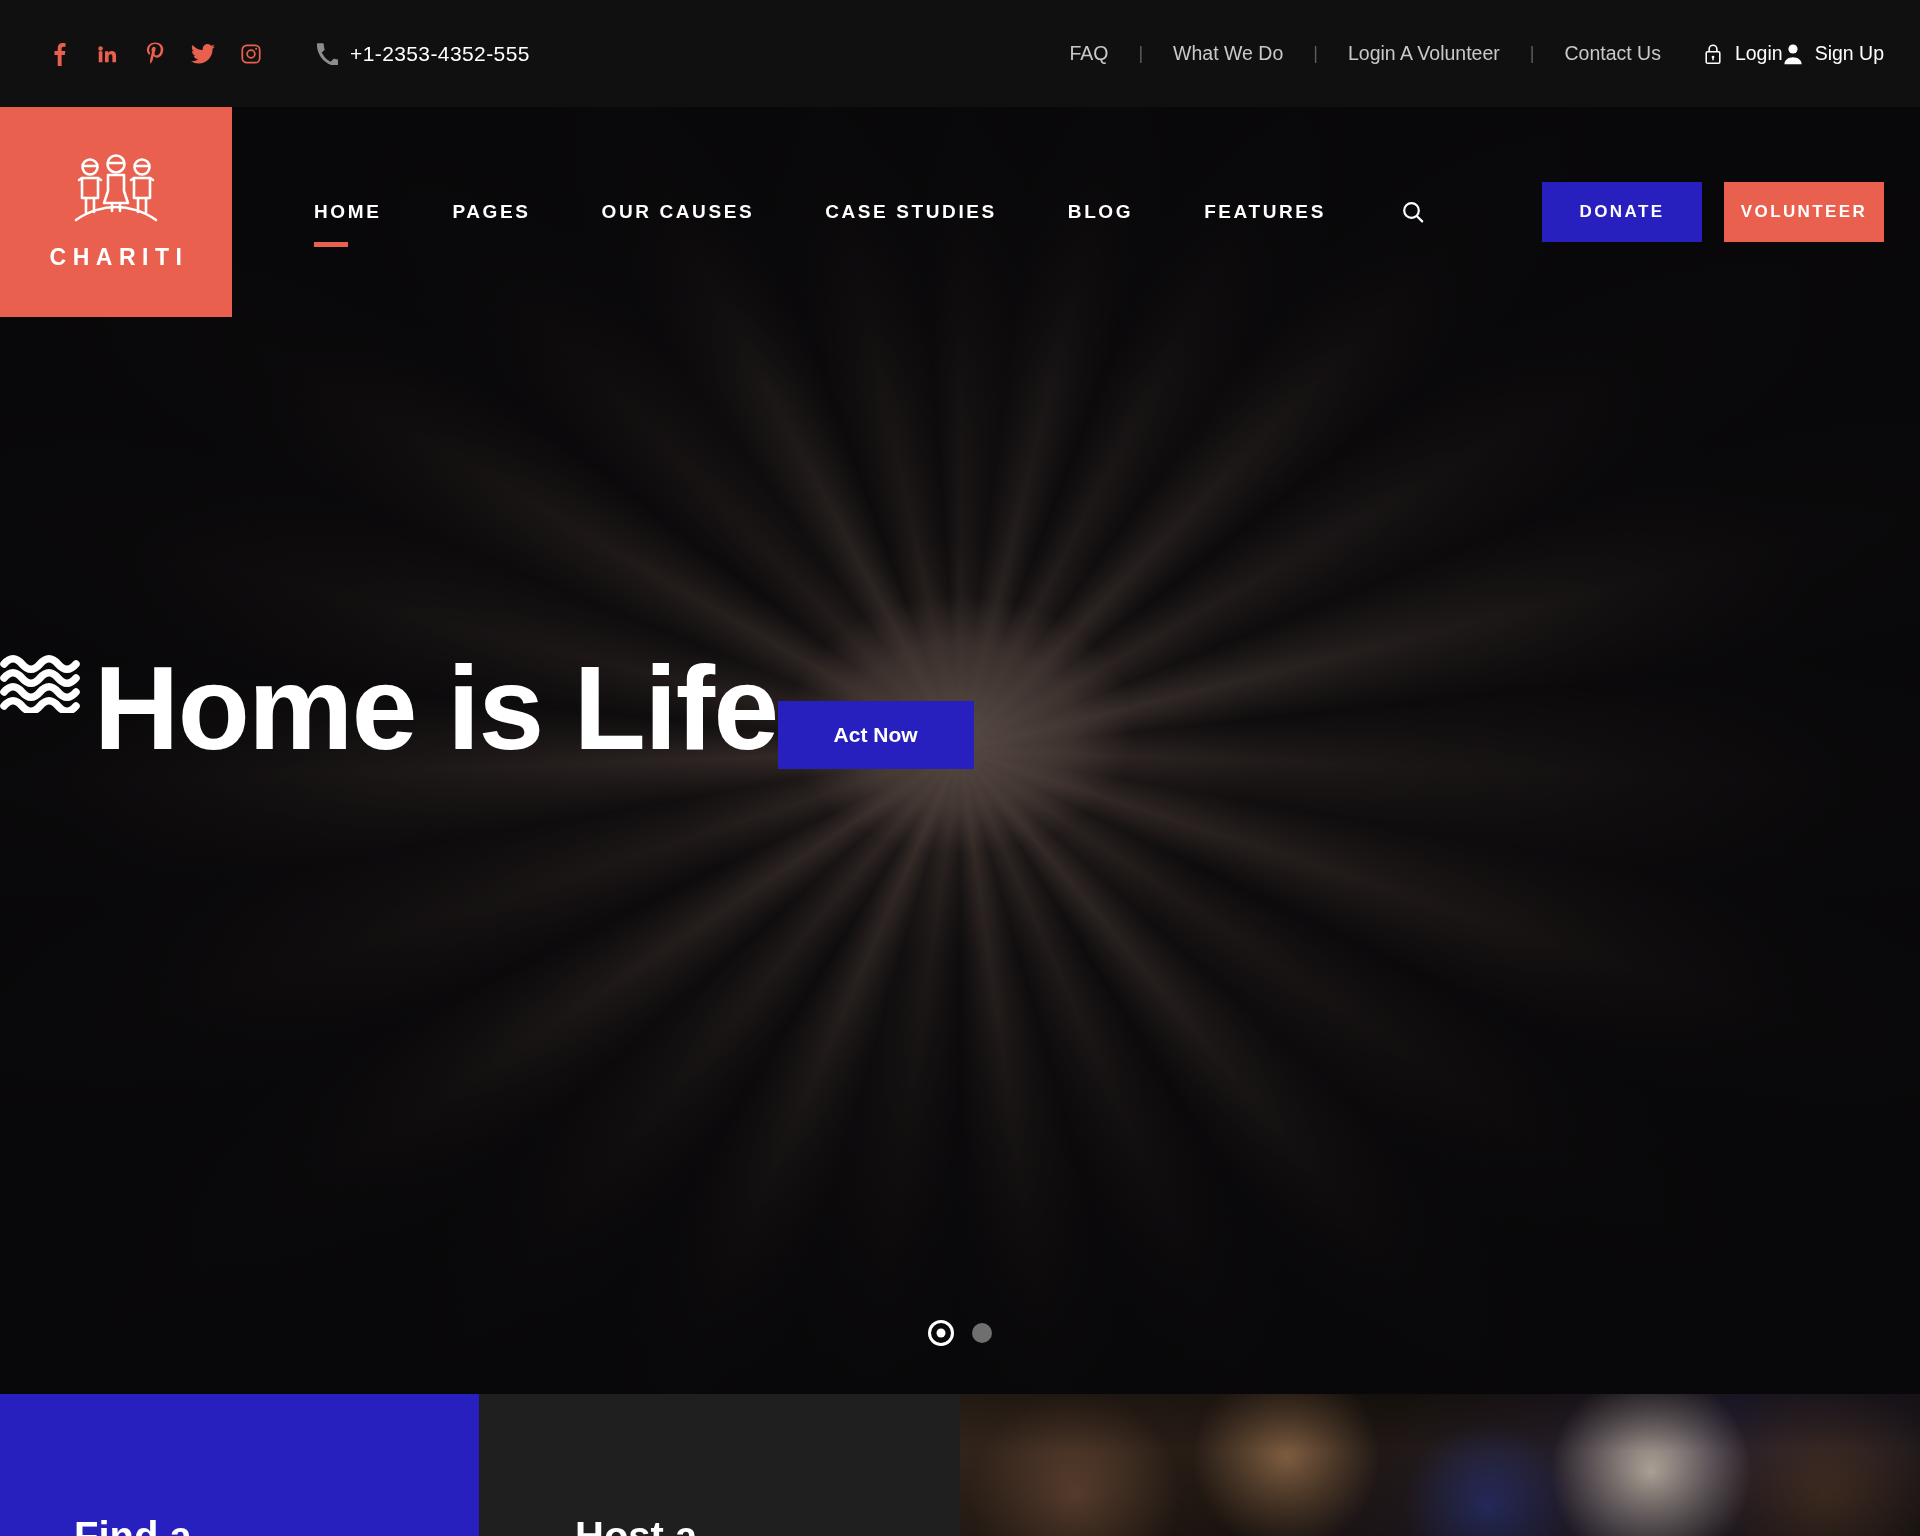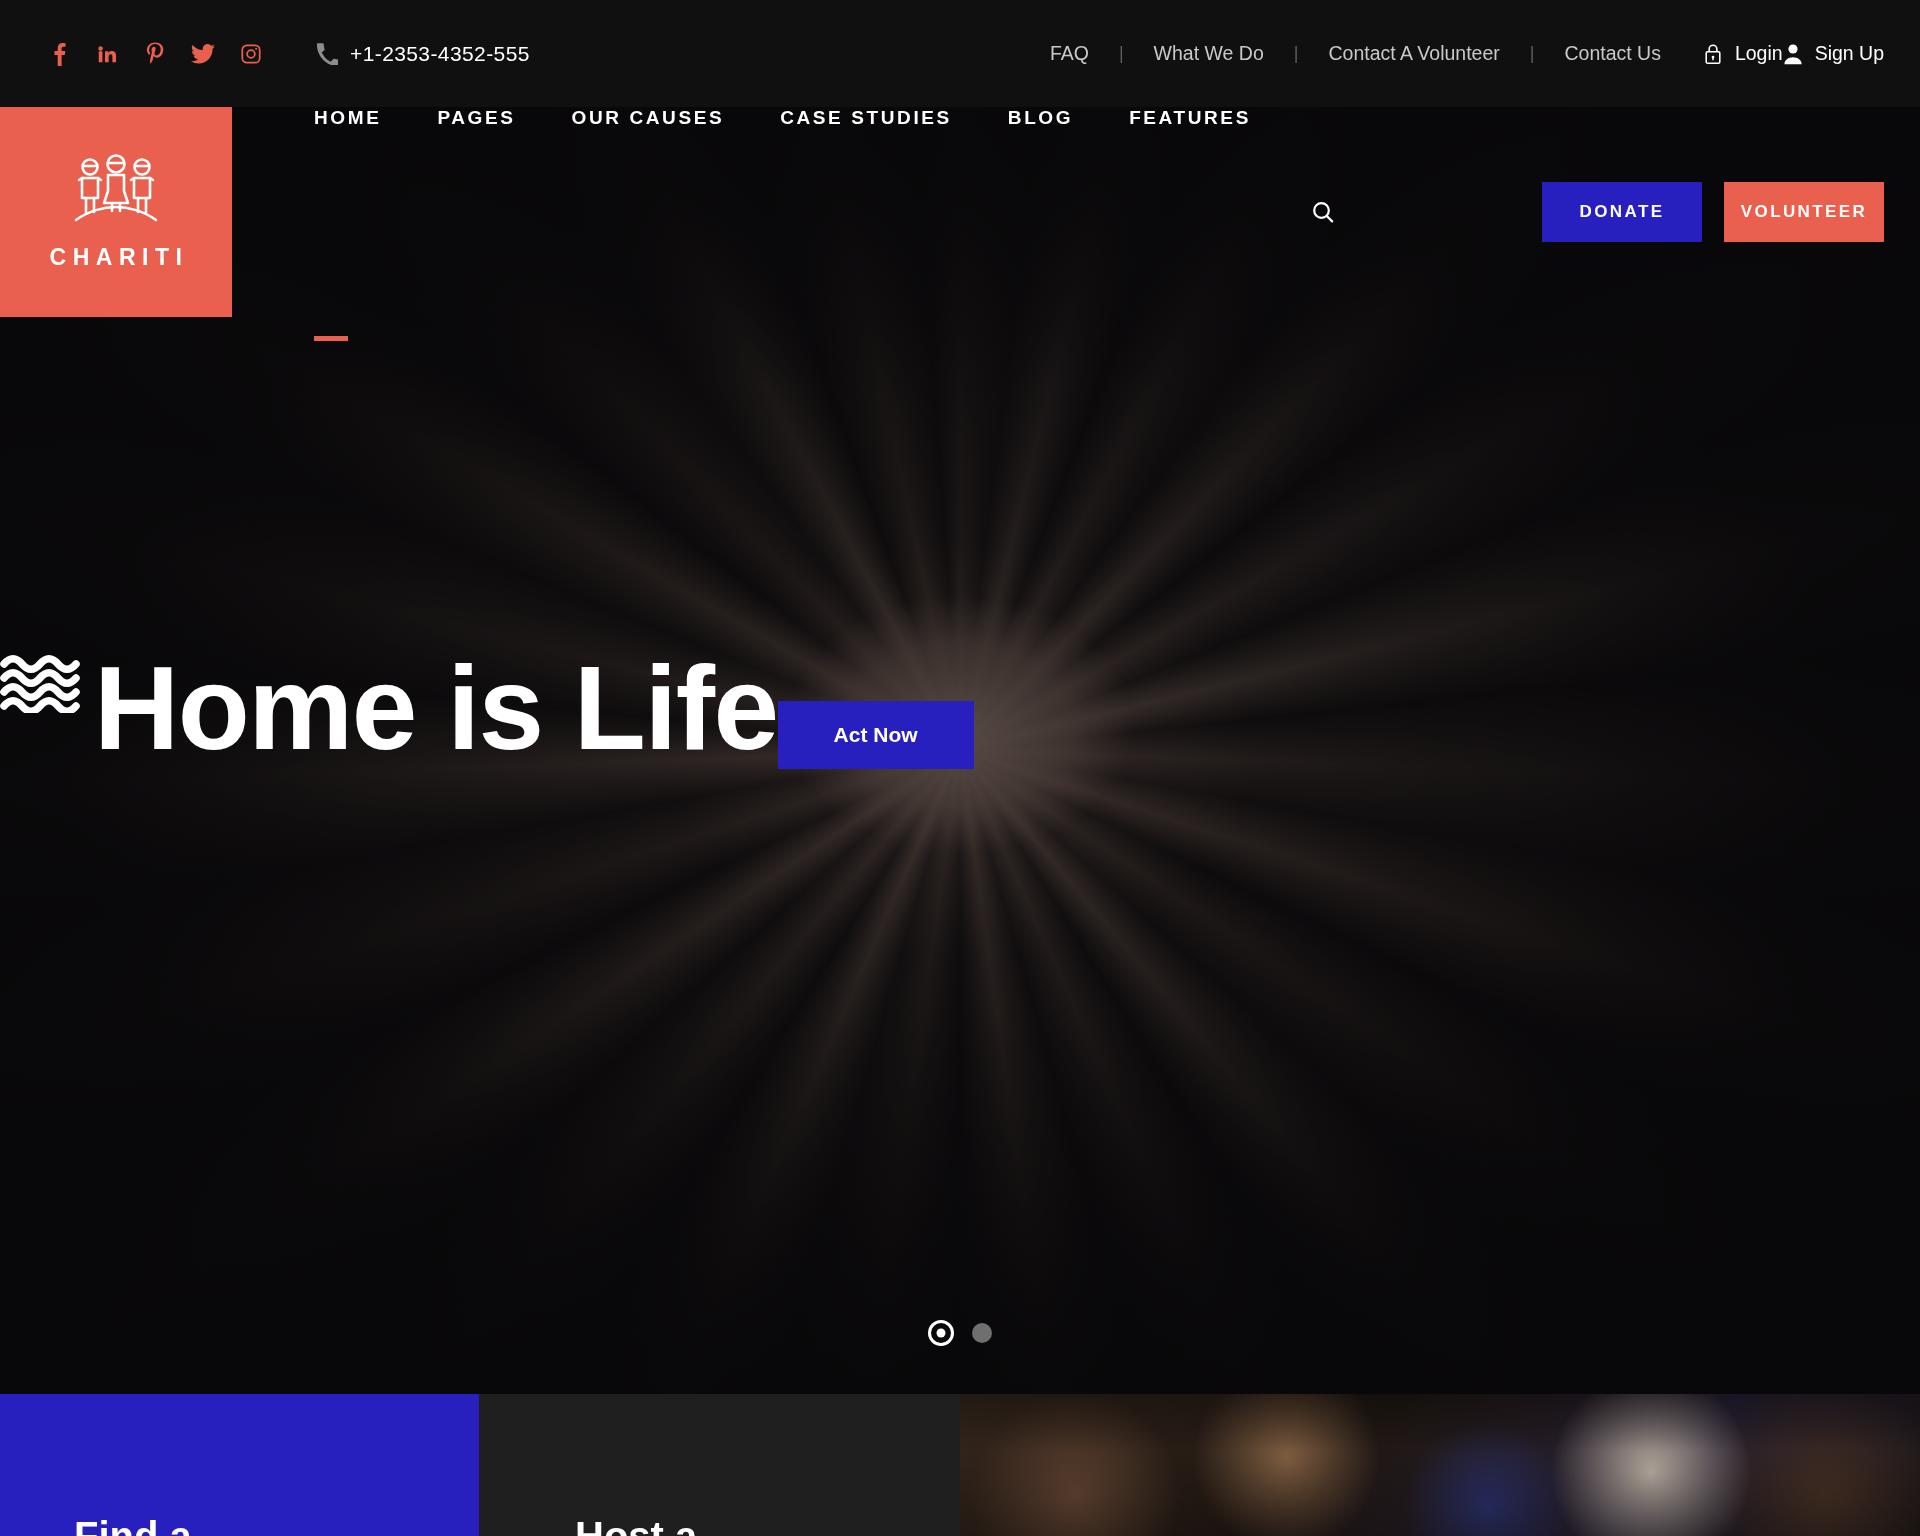--- a/index.html
+++ b/index.html
@@ -178,22 +178,23 @@
   .logo-text {
     color: #ffffff;
     font-size: 23px;
     font-weight: 700;
     letter-spacing: 6.5px;
     padding-left: 6px;
   }
 
   .mainnav {
     display: flex;
+    align-items: center;
     margin-left: 82px;
-    gap: 0;
+    gap: 15px;
   }
   .nav-item {
     position: relative;
     color: #ffffff;
     font-size: 19px;
     font-weight: 700;
     letter-spacing: 2.6px;
     text-decoration: none;
     padding: 0 28px;
     white-space: nowrap;
@@ -420,21 +421,21 @@
       </span>
       <span class="phone-number">+1-2353-4352-555</span>
     </div>
 
     <div class="topbar-right">
       <nav class="top-links">
         <a href="#" class="top-link">FAQ</a>
         <span class="top-sep">|</span>
         <a href="#" class="top-link">What We Do</a>
         <span class="top-sep">|</span>
-        <a href="#" class="top-link">Contact A Volunteer</a>
+        <a href="#" class="top-link">Login A Volunteer</a>
         <span class="top-sep">|</span>
         <a href="#" class="top-link">Contact Us</a>
       </nav>
 
       <div class="account-links">
         <a href="#" class="account-item">
           <span class="acc-icon">
             <svg width="20" height="22" viewBox="0 0 20 24" fill="none" stroke="currentColor" stroke-width="1.7">
                 <rect x="2.6" y="9.5" width="14.8" height="12.5" rx="1.4"></rect>
                 <path d="M5.8 9.5V6.6a4.2 4.2 0 0 1 8.4 0v2.9"></path>

